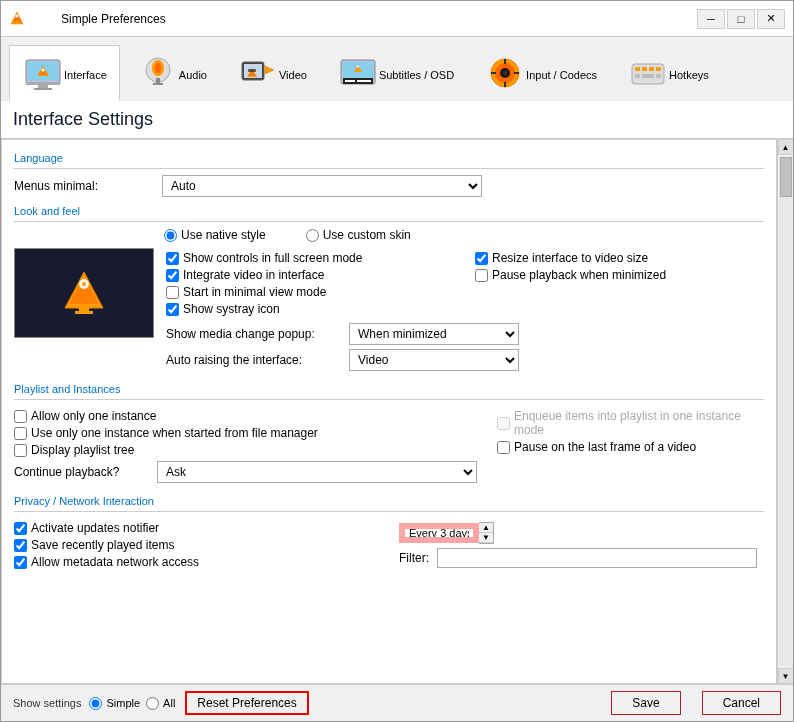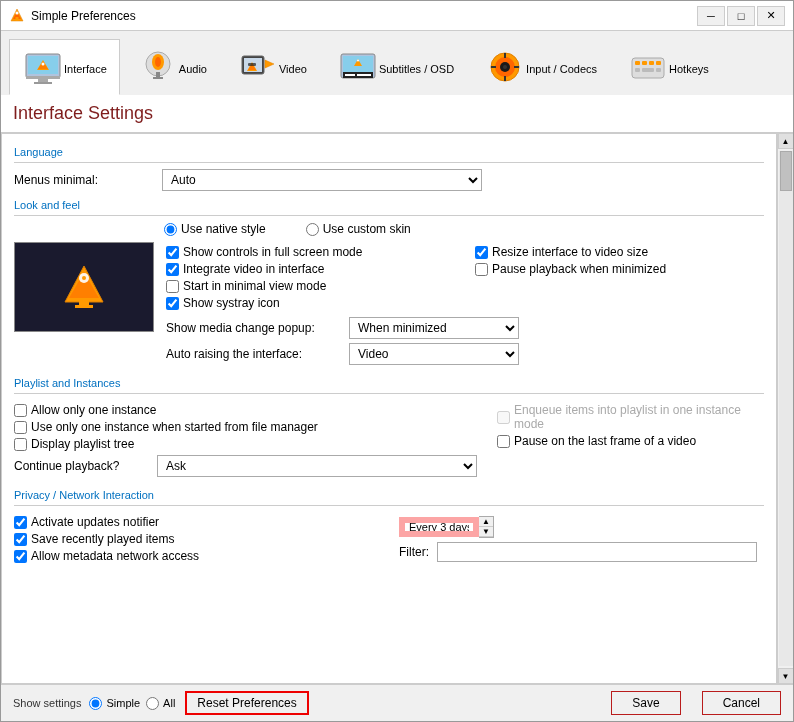--- a/index.html
+++ b/index.html
@@ -14,26 +14,27 @@
     .window {
       width: 794px;
       height: 722px;
       background: #f0f0f0;
       border: 1px solid #999;
       display: flex;
       flex-direction: column;
     }
     .title-bar {
       background: #fff;
-      height: 30px;
+      height: 36px;
       display: flex;
       align-items: center;
       padding: 0 8px;
       border-bottom: 1px solid #ccc;
       flex-shrink: 0;
+      gap: 30px;
     }
     .title-bar-icon {
       width: 16px;
       height: 16px;
       margin-right: 6px;
     }
     .title-bar-title {
       flex: 1;
       font-size: 12px;
     }
@@ -88,21 +89,21 @@
 
     .page-header {
       background: #fff;
       padding: 8px 12px 8px 12px;
       border-bottom: 1px solid #ccc;
       flex-shrink: 0;
     }
     .page-header h2 {
       font-size: 18px;
       font-weight: normal;
-      color: #7f1d1d;
+      color: #0f172a;
     }
 
     .content-area {
       flex: 1;
       display: flex;
       overflow: hidden;
     }
     .settings-panel {
       flex: 1;
       background: #fff;

